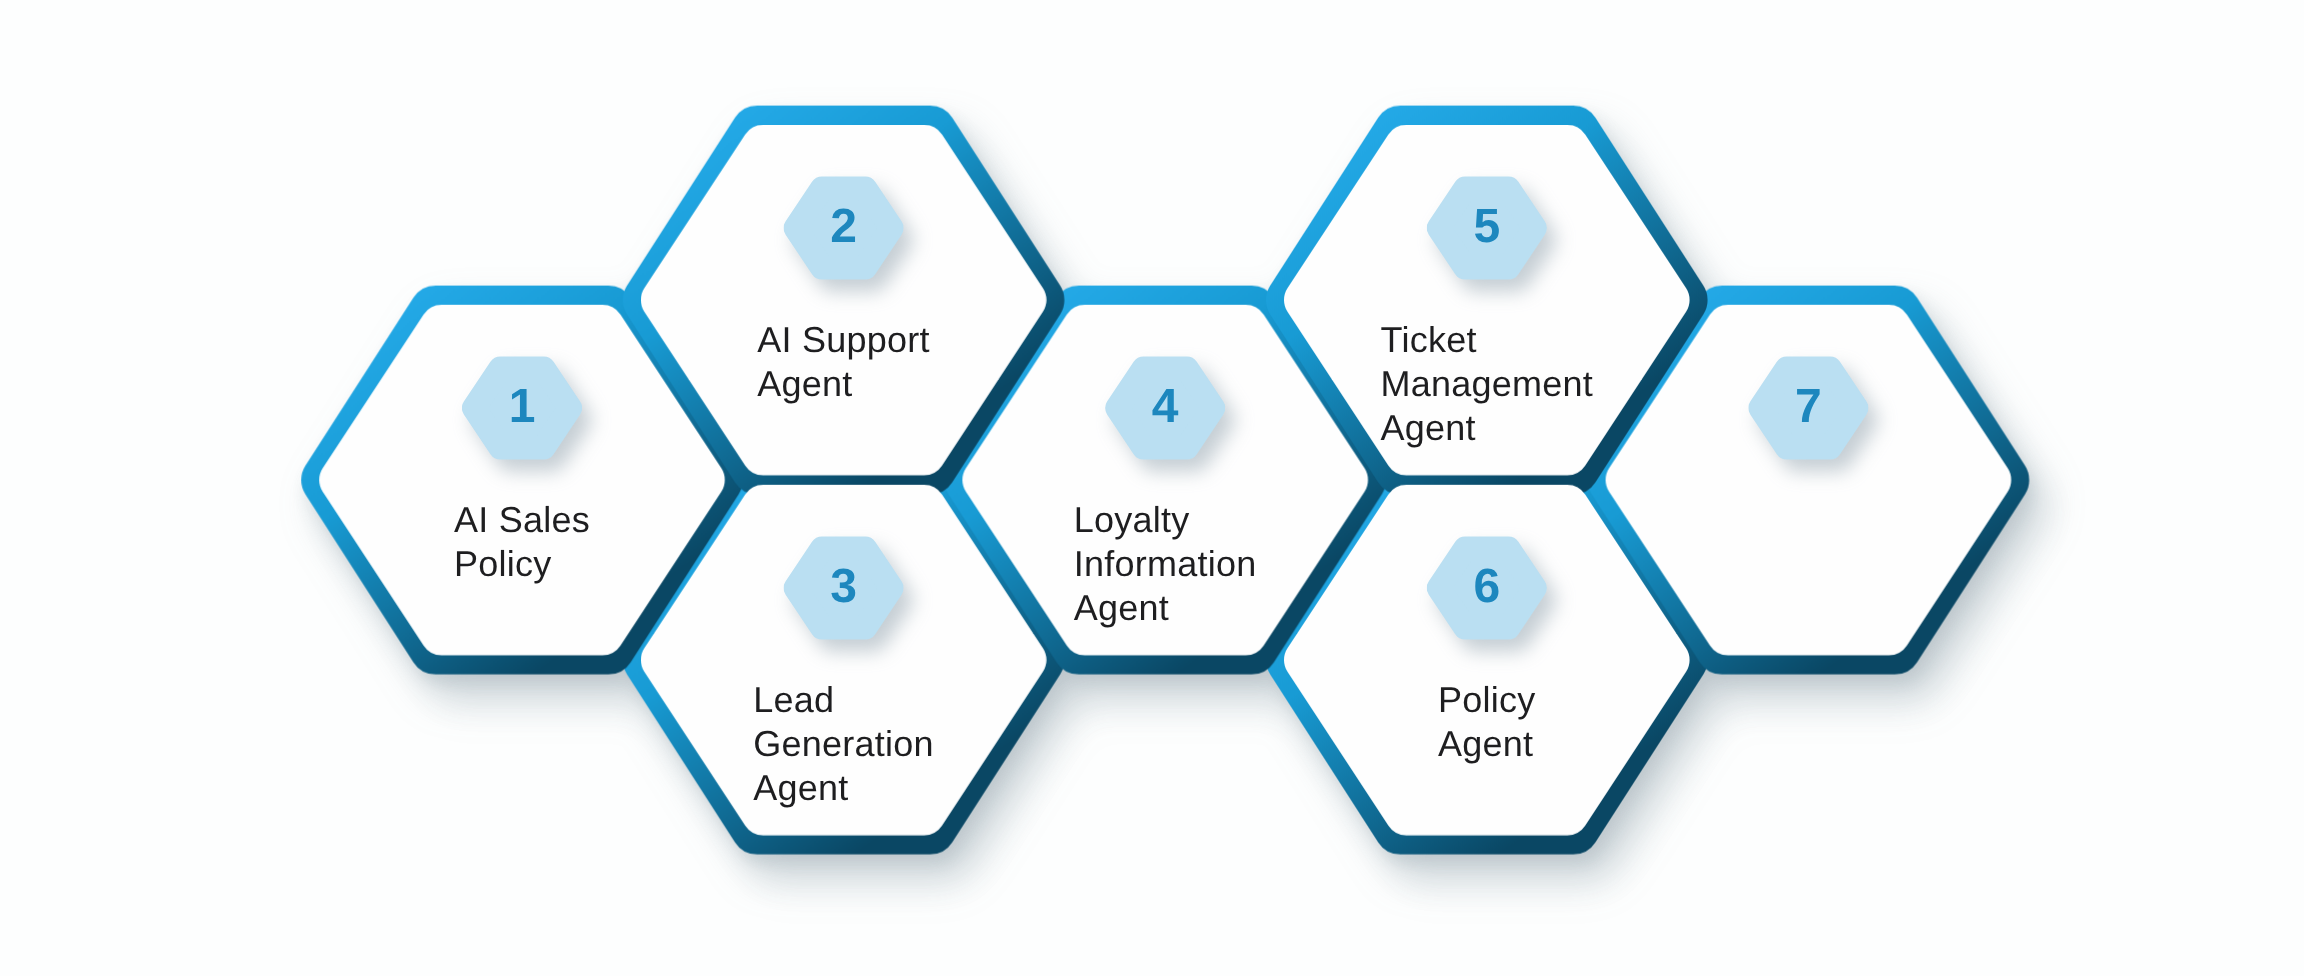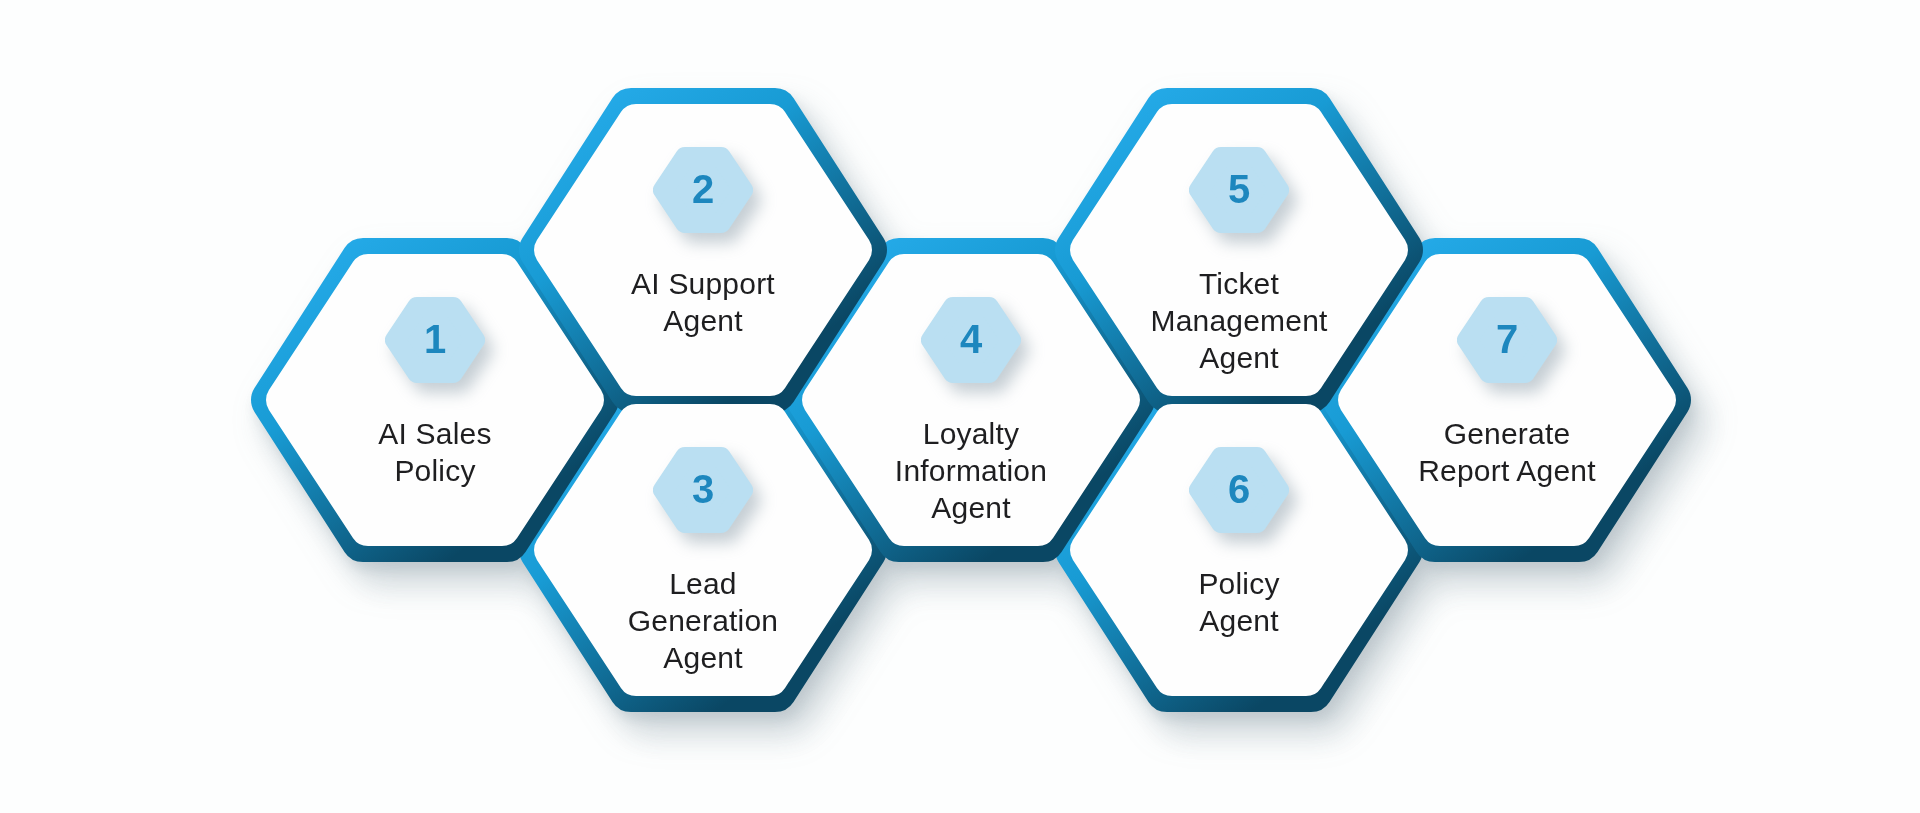--- a/index.html
+++ b/index.html
@@ -73,21 +73,20 @@
     color: #1d87be;
   }
   .label {
     margin-top: 30px;
     font-family: "Liberation Sans", sans-serif;
     font-weight: 500;
     font-size: 30px;
     line-height: 37px;
     letter-spacing: 0.2px;
     color: #1e1e20;
-    text-align: center;
     white-space: pre-line;
   }
 </style>
 </head>
 <body>
 
 <div class="canvas">
 
   <svg class="shapes" width="1920" height="813" viewBox="0 0 1920 813">
     <defs>
@@ -192,17 +191,15 @@
 Agent</div>
   </div>
 
   <div class="hex-content" style="left:1367px; top:240px;">
     <div class="badge">
       <svg class="badge-hex" width="100" height="90" viewBox="-50 -45 100 90">
         <path d="M -40,0 L -18,-33 L 18,-33 L 40,0 L 18,33 L -18,33 Z"></path>
       </svg>
       <span class="badge-num">7</span>
     </div>
-    <div class="label">Generate
-Report Agent</div>
   </div>
 
 </div>
 
 </body></html>

